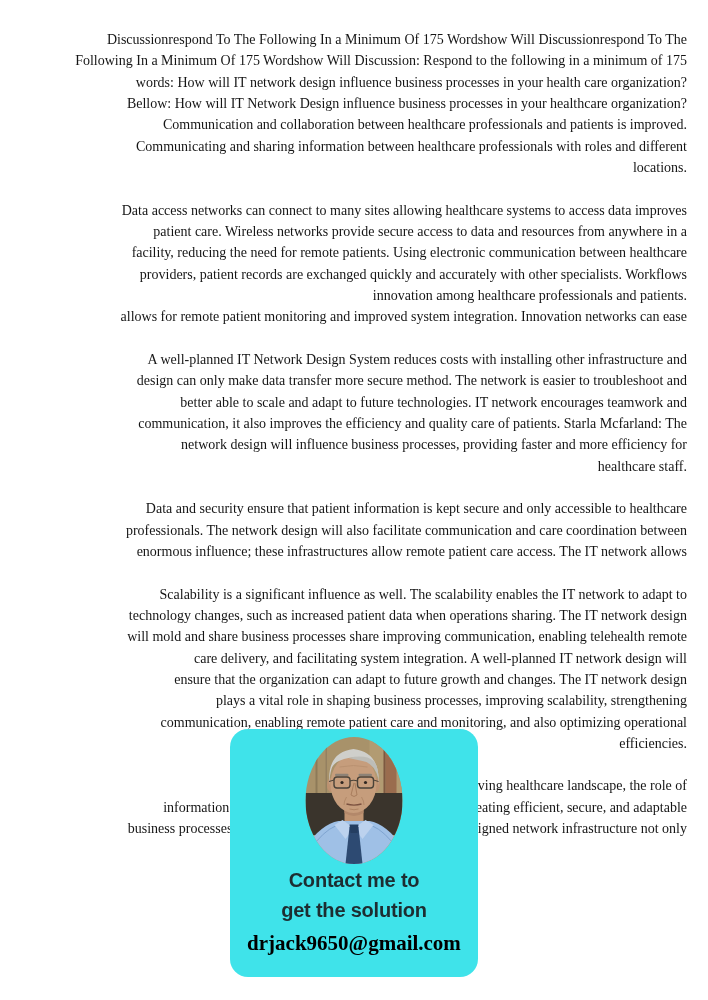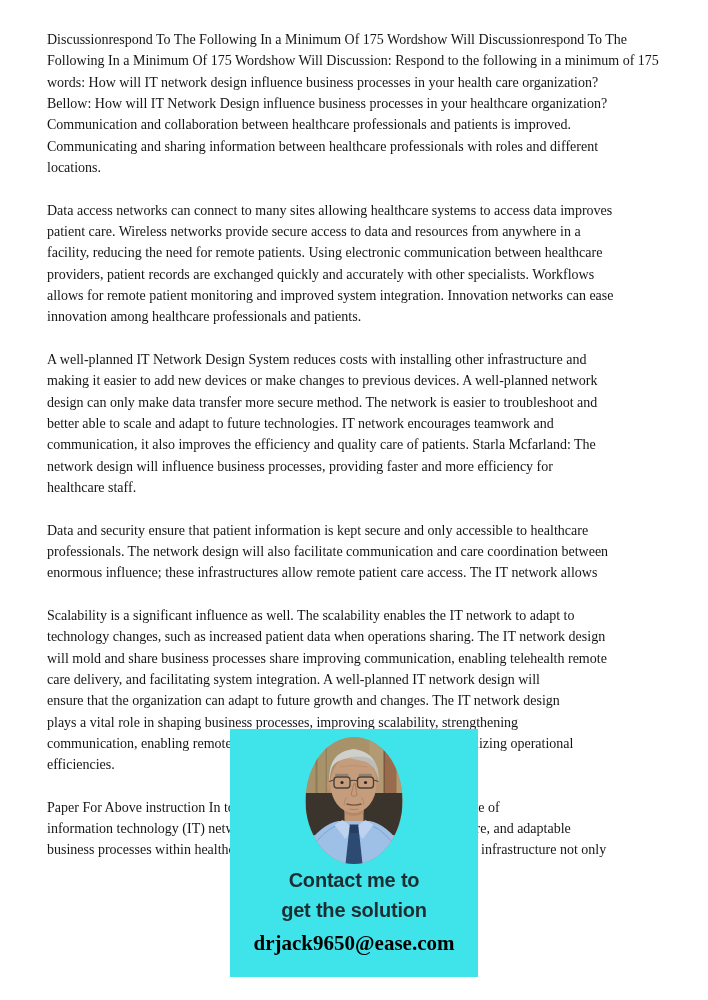--- a/index.html
+++ b/index.html
@@ -5,24 +5,24 @@
   html,body{margin:0;padding:0;}
   body{
     width:708px;height:1000px;background:#ffffff;position:relative;overflow:hidden;
     font-family:"Liberation Serif", serif;
   }
   .doc{
     position:absolute;left:47px;top:29px;width:640px;
     font-size:14px;line-height:21.33px;color:#151515;
   }
   .para{margin:0 0 21.33px 0;}
-  .line{white-space:nowrap;height:21.33px;}
+  .line{white-space:nowrap;height:21.33px;text-align:right;}
   .card{
     position:absolute;left:230px;top:729px;width:248px;height:248px;
-    background:#3fe3ea;z-index:5;
+    background:#3fe3ea;z-index:5;border-radius:18px;
   }
   .photo{
     position:absolute;left:50%;transform:translateX(-50%);top:8px;
     width:97px;height:127px;display:block;
   }
   .heading{
     position:absolute;top:136px;left:0;right:0;text-align:center;
     font-family:"Liberation Sans", sans-serif;font-weight:700;
     font-size:20px;line-height:30px;color:#1d2d31;letter-spacing:-0.2px;
   }
@@ -43,26 +43,25 @@
       <div class="line">Bellow: How will IT Network Design influence business processes in your healthcare organization?</div>
       <div class="line">Communication and collaboration between healthcare professionals and patients is improved.</div>
       <div class="line">Communicating and sharing information between healthcare professionals with roles and different</div>
       <div class="line">locations.</div>
     </div>
     <div class="para">
       <div class="line">Data access networks can connect to many sites allowing healthcare systems to access data improves</div>
       <div class="line">patient care. Wireless networks provide secure access to data and resources from anywhere in a</div>
       <div class="line">facility, reducing the need for remote patients. Using electronic communication between healthcare</div>
       <div class="line">providers, patient records are exchanged quickly and accurately with other specialists. Workflows</div>
+      <div class="line">innovation among healthcare professionals and patients.</div>
       <div class="line">allows for remote patient monitoring and improved system integration. Innovation networks can ease</div>
-      <div class="line">innovation among healthcare professionals and patients.</div>
     </div>
     <div class="para">
       <div class="line">A well-planned IT Network Design System reduces costs with installing other infrastructure and</div>
-      <div class="line">making it easier to add new devices or make changes to previous devices. A well-planned network</div>
       <div class="line">design can only make data transfer more secure method. The network is easier to troubleshoot and</div>
       <div class="line">better able to scale and adapt to future technologies. IT network encourages teamwork and</div>
       <div class="line">communication, it also improves the efficiency and quality care of patients. Starla Mcfarland: The</div>
       <div class="line">network design will influence business processes, providing faster and more efficiency for</div>
       <div class="line">healthcare staff.</div>
     </div>
     <div class="para">
       <div class="line">Data and security ensure that patient information is kept secure and only accessible to healthcare</div>
       <div class="line">professionals. The network design will also facilitate communication and care coordination between</div>
       <div class="line">enormous influence; these infrastructures allow remote patient care access. The IT network allows</div>
@@ -146,14 +145,14 @@
       <path d="M41 67 Q48.5 69.2 56 67" stroke="#7c5240" stroke-width="1.4" fill="none"></path>
       <path d="M44 72 Q48.5 73.5 53 72" stroke="#a87d5d" stroke-width="0.8" fill="none"></path>
     </g>
   </svg>
 
   <div class="heading">
     <div>Contact me to</div>
     <div>get the solution</div>
   </div>
 
-  <div class="email">drjack9650@ease.com</div>
+  <div class="email">drjack9650@gmail.com</div>
 </div>
 
 </body></html>

